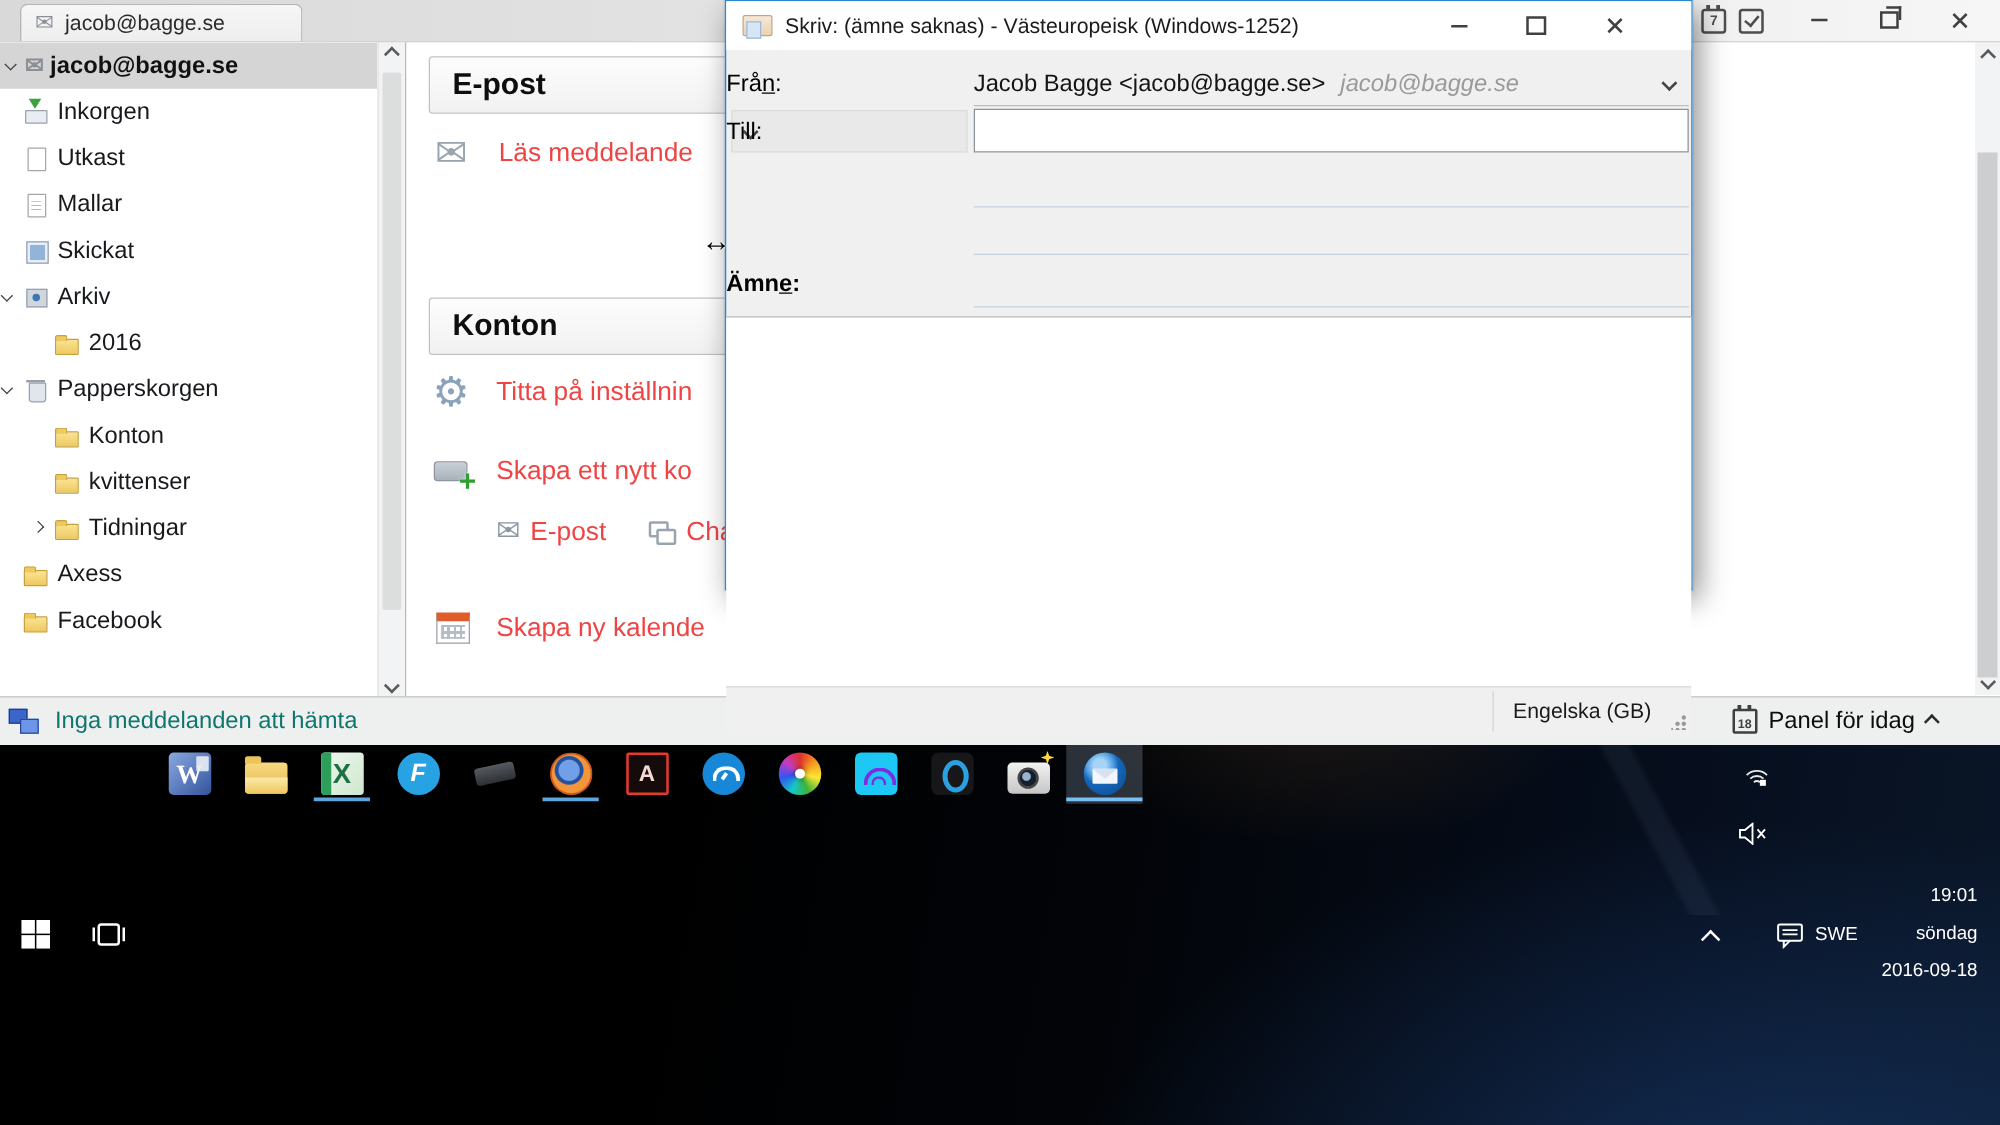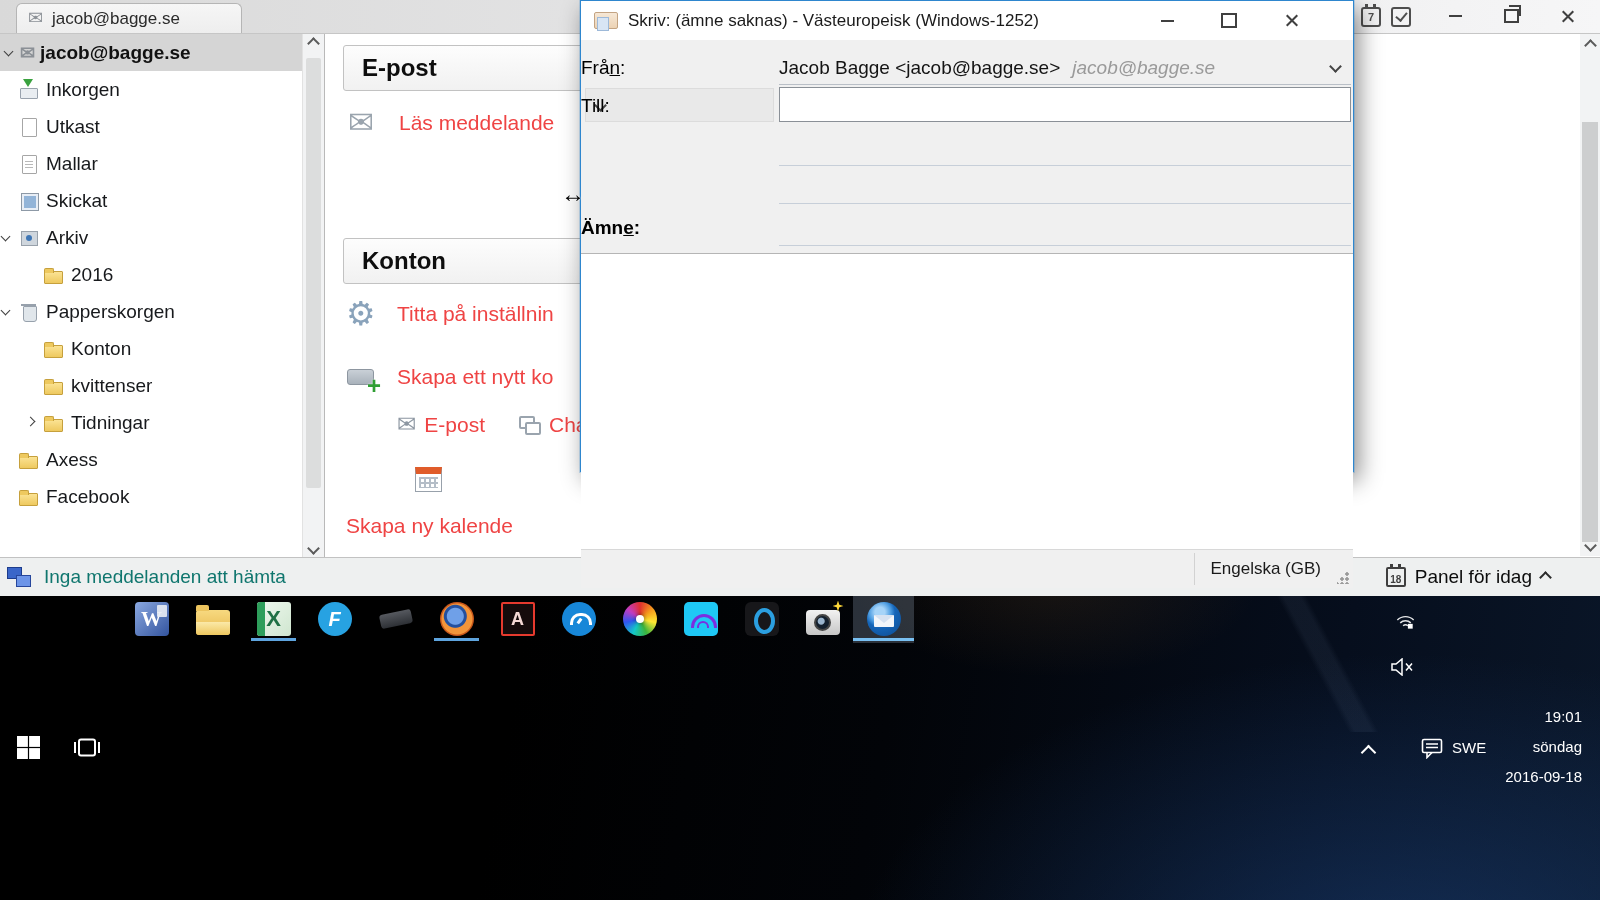--- a/index.html
+++ b/index.html
@@ -384,21 +384,21 @@
       <div class="link-row" style="left:20px;top:326px;">
         <span class="ci ci-newacct"></span>
         <span>Skapa ett nytt ko</span>
       </div>
       <div class="link-row" style="left:71px;top:379px;gap:8px;">
         <span class="mini-env"></span>
         <span>E-post</span>
         <span class="ci ci-chat" style="margin-left:24px;"></span>
         <span>Cha</span>
       </div>
-      <div class="link-row" style="left:20px;top:429px;flex-direction:column;">
+      <div class="link-row" style="left:20px;top:452px;">
         <span class="ci ci-cal"></span>
         <span>Skapa ny kalende</span>
       </div>
     </div>
 
     <div class="main-scroll">
       <div class="sb-btn" style="top:2px;left:0;width:20px;">
           <span class="chev up"></span>
         </div>
       <div class="ms-thumb"></div>

